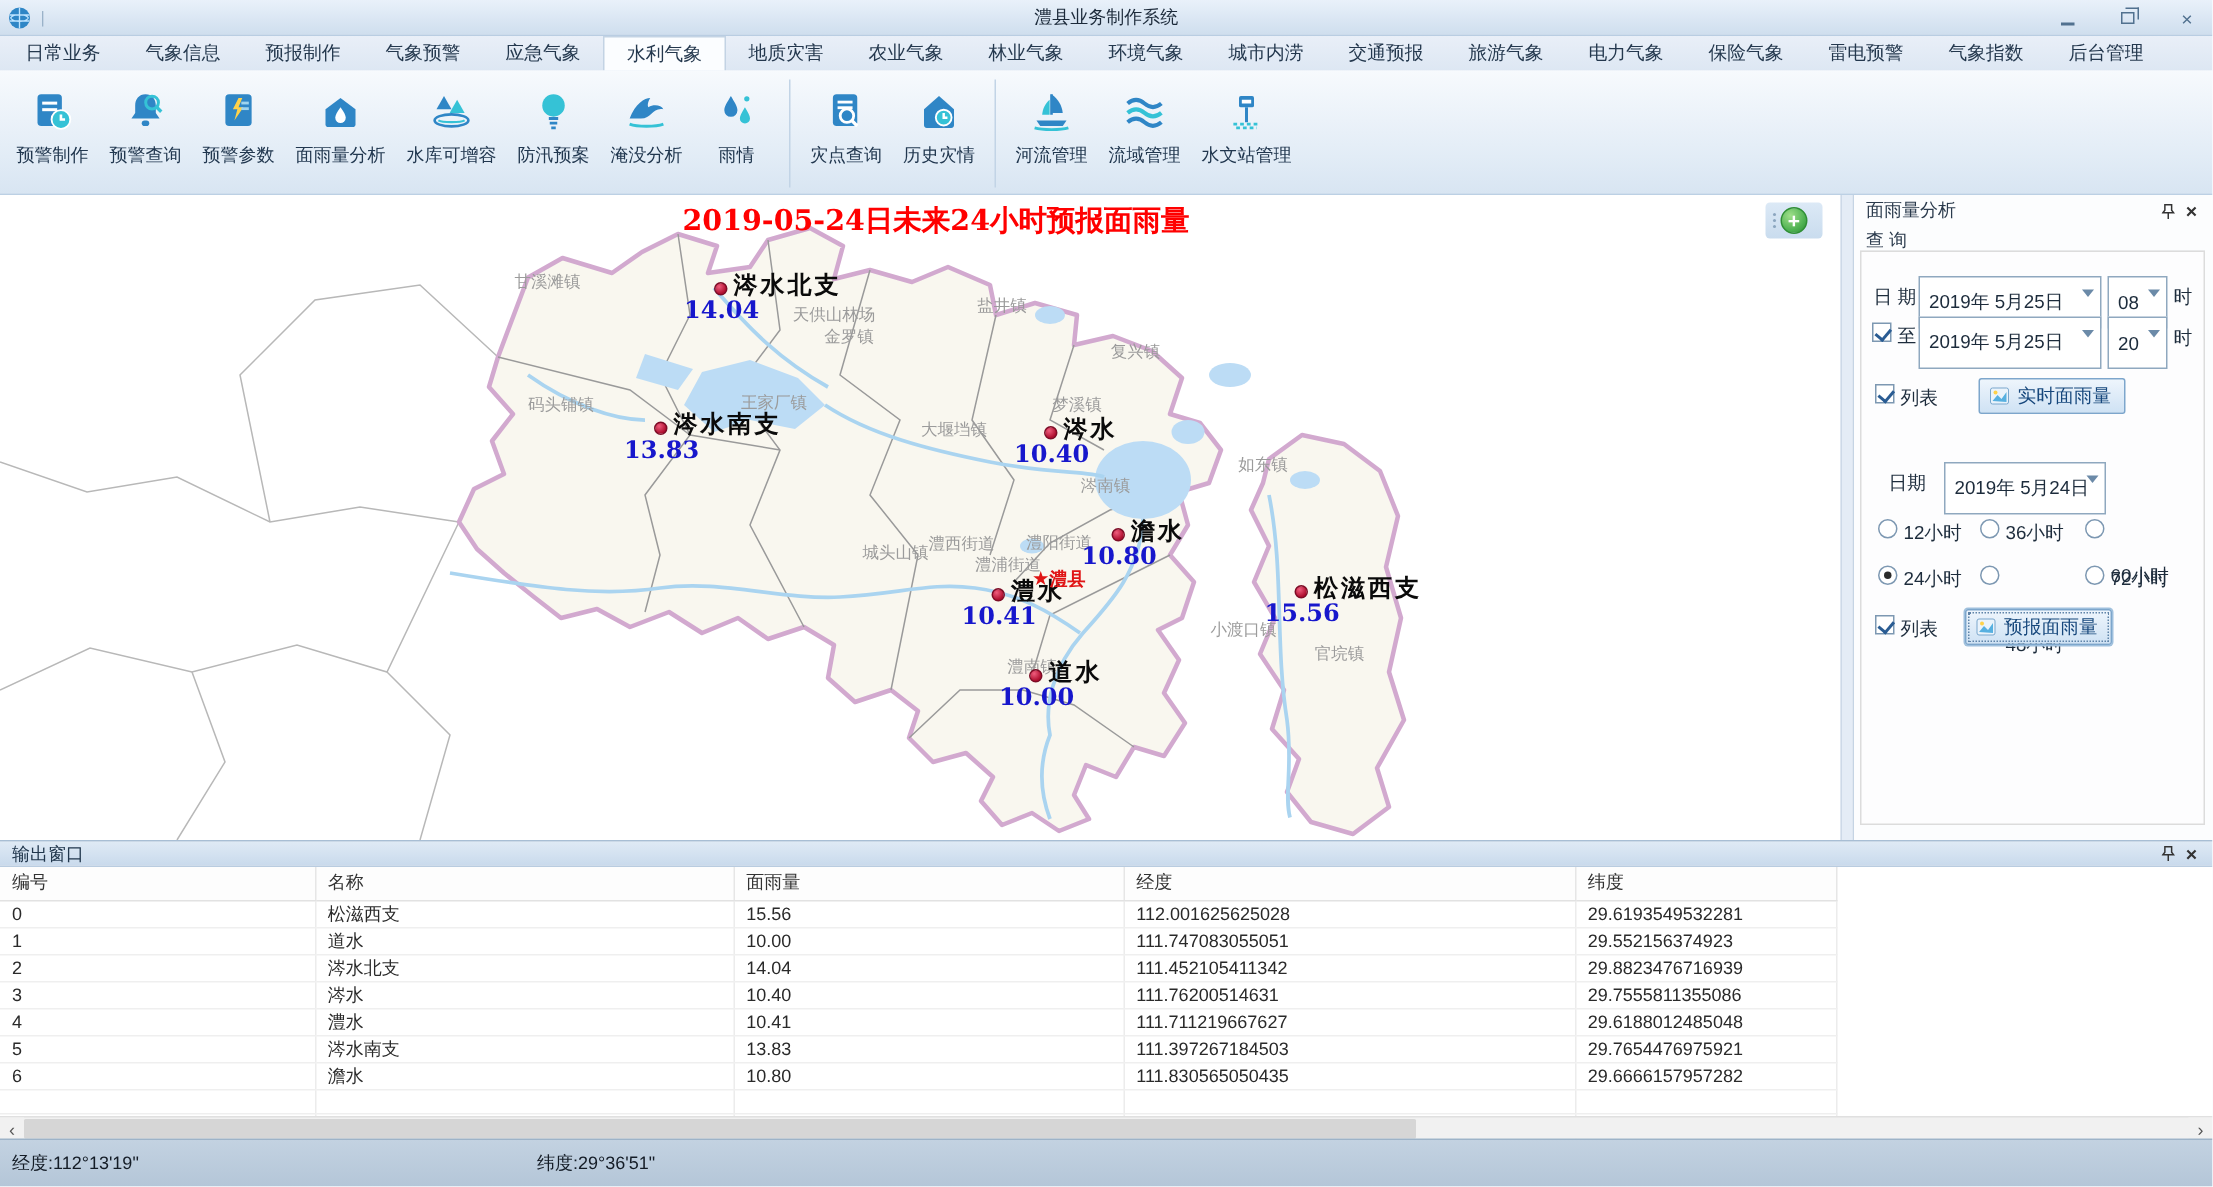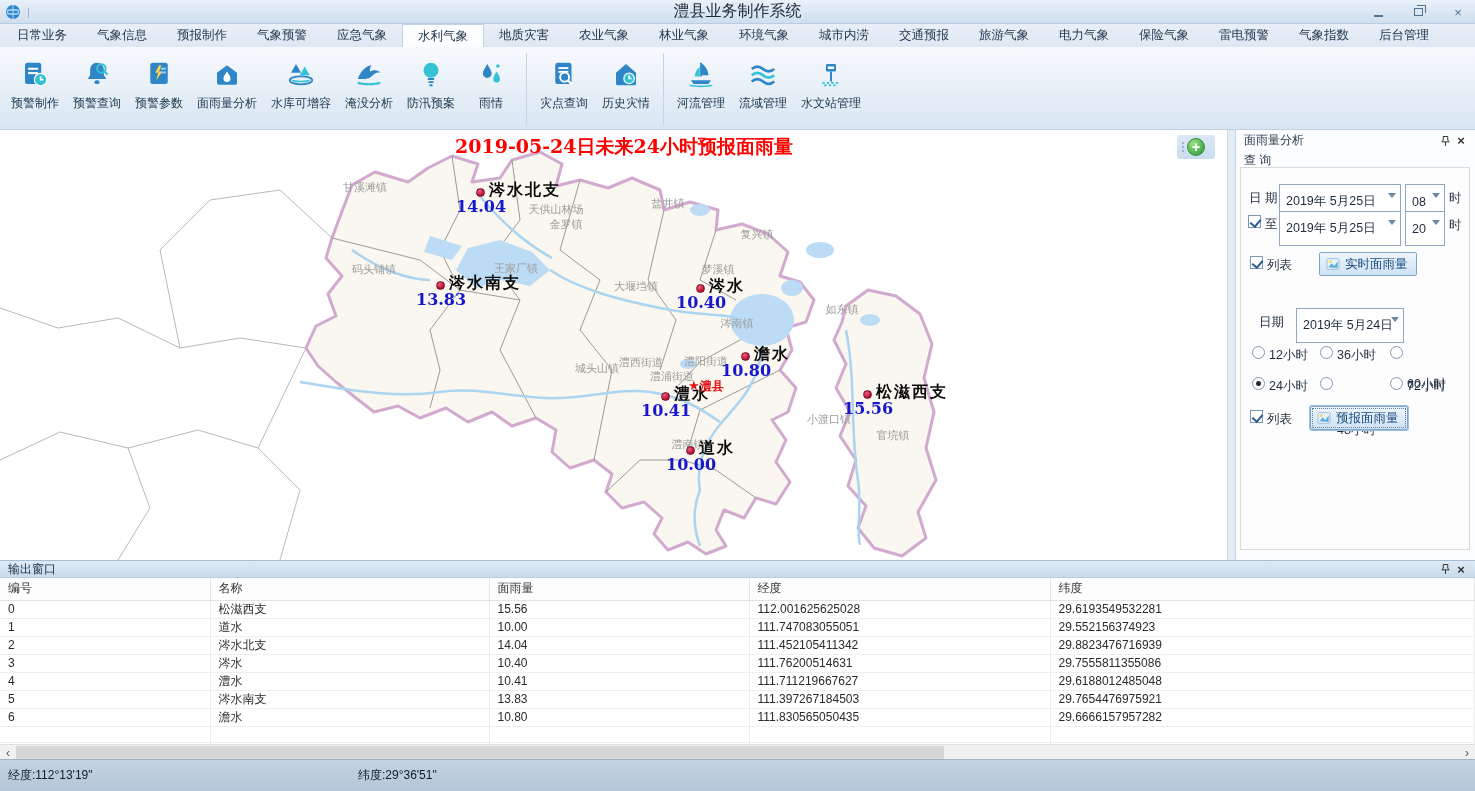--- a/index.html
+++ b/index.html
@@ -6,21 +6,21 @@
   html,body { width:1475px; height:791px; overflow:hidden;
     font-family:"Liberation Sans","DejaVu Sans",sans-serif; font-size:12px; color:#222; background:#fff; }
   #app { position:relative; width:1475px; height:791px; background:#eef3fa; }
 
   
   .titlebar { position:absolute; left:0; top:0; width:100%; height:24px;
     background:linear-gradient(#e9f1fa,#cfdeee); border-bottom:1px solid #b9cde2;
     display:flex; align-items:center; }
   .app-icon { width:16px; height:16px; margin-left:5px; }
   .title-sep { color:#9ab2c9; margin-left:6px; font-size:11px; }
-  .title-text { position:absolute; left:0; right:0; text-align:center; font-size:16px; color:#1c2a3a; }
+  .title-text { position:absolute; left:0; right:0; text-align:center; font-size:12px; color:#1c2a3a; }
   .win-controls { position:absolute; right:6px; top:0; height:24px; display:flex; align-items:center; gap:18px; }
   .win-btn { width:22px; height:16px; display:flex; align-items:center; justify-content:center;
     color:#51718f; font-size:13px; cursor:default; }
   .min-glyph { display:inline-block; width:9px; border-bottom:2px solid #51718f; height:2px; margin-top:7px;}
   .restore-glyph { position:relative; width:9px; height:8px; border:1.4px solid #51718f; background:transparent; }
   .restore-glyph:before { content:""; position:absolute; left:2px; top:-4px; width:8px; height:7px; border:1.4px solid #51718f; border-bottom:none; border-left:none; }
 
   
   .menubar { position:absolute; left:0; top:24px; width:100%; height:23px;
     background:linear-gradient(#e9eff8,#dde7f3); display:flex; align-items:stretch; padding-left:2px; }
@@ -90,21 +90,21 @@
     color:#16477c; font-size:12.5px; white-space:nowrap; }
   .panel-btn.focused { outline:1px dotted #5f83a8; outline-offset:-3px; box-shadow:0 0 0 1px #9fc0dd; }
   .panel-btn svg { width:16px; height:16px; }
 
   
   .output { position:absolute; left:0; top:560px; width:100%; height:199px; background:#fff; }
   .output-header { position:absolute; left:0; top:0; width:100%; height:18px;
     background:linear-gradient(#dfeaf5,#c9daec); border-top:1px solid #a8bed4; border-bottom:1px solid #b9cce0;
     display:flex; align-items:center; padding:0 6px 0 8px; font-size:12px; color:#20364c; }
   .output-header .sp { flex:1; }
-  .out-table { position:absolute; left:0; top:18px; width:1475px; border-collapse:collapse; table-layout:fixed; background:#fff; }
+  .out-table { position:absolute; left:0; top:18px; width:1225px; border-collapse:collapse; table-layout:fixed; background:#fff; }
   .out-table th { text-align:left; font-weight:normal; font-size:12px; color:#333; height:22px; padding:0 0 0 8px;
     border-bottom:1px solid #e2e2e2; border-right:1px solid #e6e6e6; background:#fdfdfd; }
   .out-table td { font-size:12px; color:#2a2a2a; height:16px; padding:0 0 0 8px;
     border-bottom:1px solid #f993; border-bottom:1px solid #efefef; border-right:1px solid #ececec; white-space:nowrap; overflow:hidden; }
   .hscroll { position:absolute; left:0; top:184px; width:100%; height:15px; background:#f1f1f1; border-top:1px solid #e0e0e0; }
   .hs-arrow { position:absolute; top:0; width:16px; height:15px; display:flex; align-items:center; justify-content:center;
     color:#555; font-size:12px; background:#f1f1f1; }
   .hs-left { left:0; } .hs-right { right:0; }
   .hs-thumb { position:absolute; left:16px; top:1px; width:928px; height:13px; background:#d6d6d6; border-radius:1px; }
 
@@ -198,31 +198,31 @@
         <span class="tb-icon"><svg viewBox="0 0 24 24">
             <path d="M8 4l4 7H4z" fill="#2f86c6"></path>
             <path d="M15 6l4 7h-8z" fill="#35c2d6"></path>
             <ellipse cx="12" cy="17" rx="9" ry="3.2" fill="none" stroke="#2f86c6" stroke-width="1.4"></ellipse>
             <path d="M5 17c2 1.2 12 1.2 14 0" stroke="#35c2d6" stroke-width="1.2" fill="none"></path>
           </svg></span>
         <div class="tb-label">水库可增容</div>
       </div>
       <div class="tb-btn">
         <span class="tb-icon"><svg viewBox="0 0 24 24">
+            <circle cx="12" cy="9" r="6" fill="#35c2d6"></circle>
+            <path d="M9.5 16h5M10 18.5h4M10.8 21h2.4" stroke="#2f86c6" stroke-width="1.5"></path>
+          </svg></span>
+        <div class="tb-label">防汛预案</div>
+      </div>
+      <div class="tb-btn">
+        <span class="tb-icon"><svg viewBox="0 0 24 24">
             <path d="M3 16c3-8 8-11 11-11 0 0-2 3-1 5 3-2 7-1 8 1-6-1-6 5-12 5z" fill="#2f86c6"></path>
             <path d="M3 19c4 1.5 14 1.5 18 0" stroke="#35c2d6" stroke-width="1.6" fill="none"></path>
           </svg></span>
         <div class="tb-label">淹没分析</div>
-      </div>
-      <div class="tb-btn">
-        <span class="tb-icon"><svg viewBox="0 0 24 24">
-            <circle cx="12" cy="9" r="6" fill="#35c2d6"></circle>
-            <path d="M9.5 16h5M10 18.5h4M10.8 21h2.4" stroke="#2f86c6" stroke-width="1.5"></path>
-          </svg></span>
-        <div class="tb-label">防汛预案</div>
       </div>
       <div class="tb-btn">
         <span class="tb-icon"><svg viewBox="0 0 24 24">
             <path d="M9 4C7 7.4 5.5 9.6 5.5 11.6a3.5 3.5 0 0 0 7 0C12.5 9.6 11 7.4 9 4z" fill="#2f86c6"></path>
             <path d="M16.5 10c-1.6 2.7-2.7 4.4-2.7 6a2.7 2.7 0 0 0 5.4 0c0-1.6-1.1-3.3-2.7-6z" fill="#35c2d6"></path>
             <circle cx="17.5" cy="5.5" r="1.4" fill="#35c2d6"></circle>
           </svg></span>
         <div class="tb-label">雨情</div>
       </div>
       <div class="tb-sep"></div>

